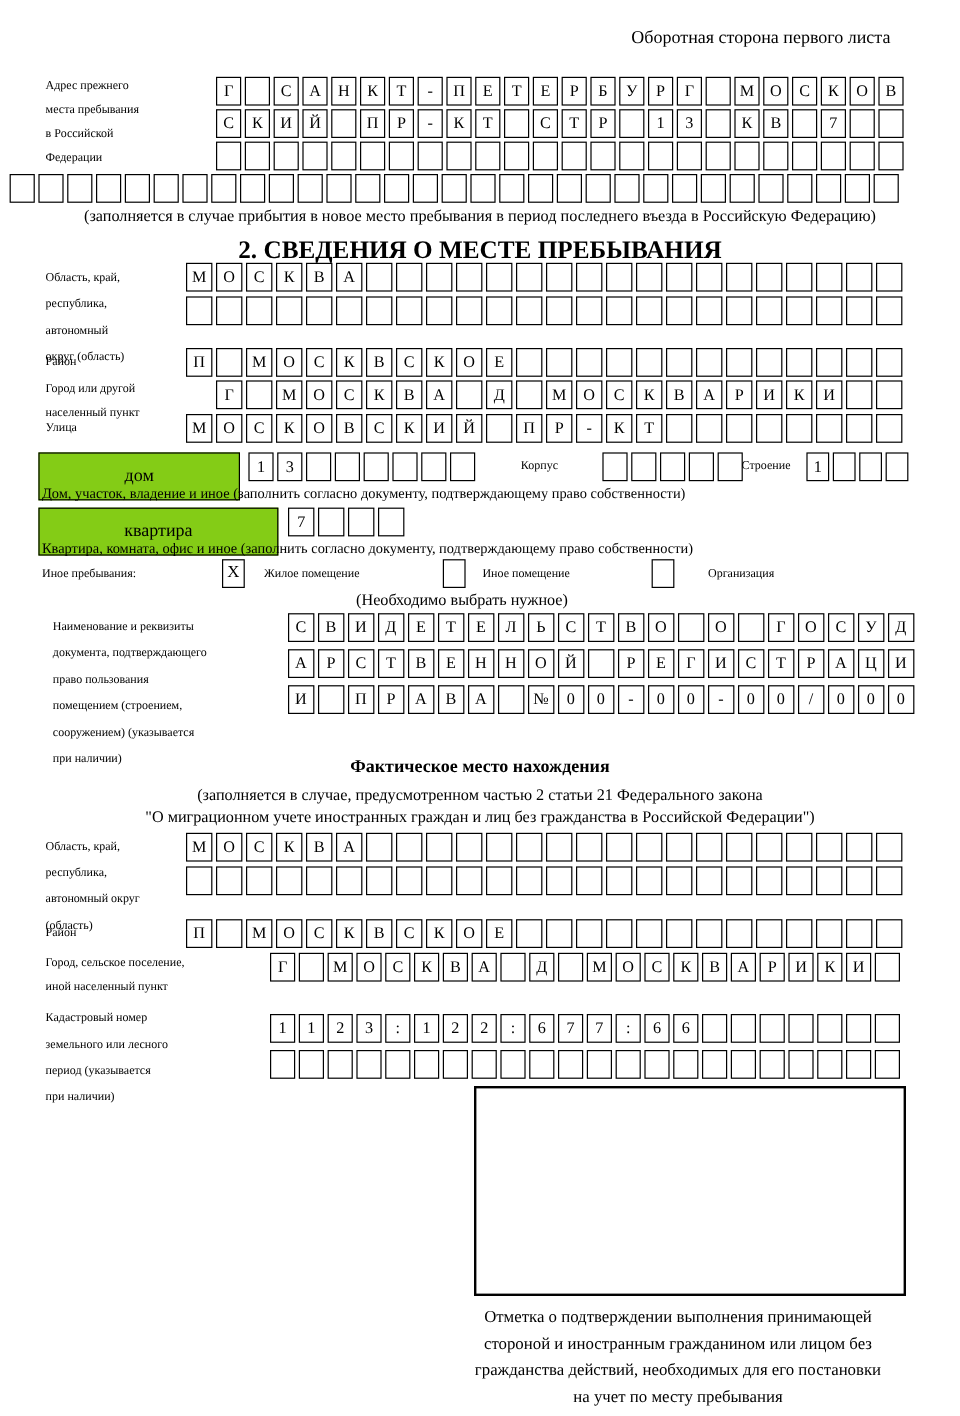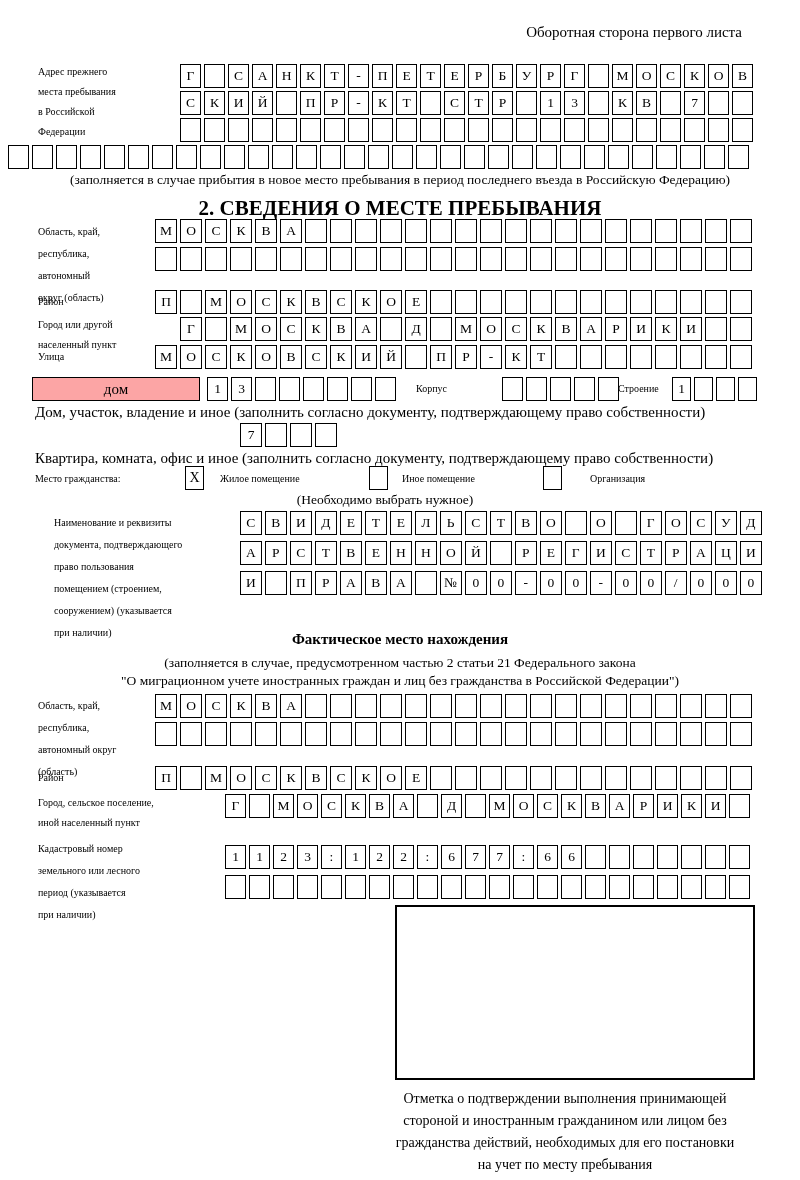--- a/index.html
+++ b/index.html
@@ -13,28 +13,28 @@
   .cells{position:absolute;display:flex;column-gap:3px;}
   .cells .cell{
     flex:0 0 auto;width:21px;height:24px;border:1.6px solid #000;box-sizing:border-box;
     display:flex;align-items:center;justify-content:center;
     font-size:13.5px;background:#fff;
   }
   .p25 .cell{width:22px;}
   .p245{column-gap:3.5px;} .p245 .cell{width:21.5px;}
   .p22 .cell{width:19px;}
   .widebox{
-    position:absolute;border:1.6px solid #000;box-sizing:border-box;height:24px;
-    display:flex;align-items:center;justify-content:center;font-size:15px;background:#fca5a5;
+    position:absolute;border:1.6px solid #000;box-sizing:border-box;height:40px;
+    display:flex;align-items:center;justify-content:center;font-size:15px;background:#84cc16;
   }
   .checkbox{
     position:absolute;border:1.6px solid #000;box-sizing:border-box;width:19px;height:24px;
     display:flex;align-items:center;justify-content:center;font-size:14px;background:#fff;
   }
-  .caption{position:absolute;font-size:15px;white-space:nowrap;}
+  .caption{position:absolute;font-size:12px;white-space:nowrap;}
   .centered{left:0;right:0;text-align:center;}
   .title{position:absolute;font-weight:bold;font-size:21px;}
   .note{position:absolute;font-size:13.5px;}
   .stampbox{position:absolute;border:2px solid #000;box-sizing:border-box;background:#fff;}
   .stampcap{position:absolute;font-size:14px;line-height:22px;text-align:center;}
 </style>
 </head>
 <body>
 
 <div id="page">
@@ -311,55 +311,56 @@
   <div class="cells" style="left:207px;top:377px;">
       <span class="cell">1</span>
       <span class="cell">3</span>
       <span class="cell"></span>
       <span class="cell"></span>
       <span class="cell"></span>
       <span class="cell"></span>
       <span class="cell"></span>
       <span class="cell"></span>
     </div>
-  <div class="lbl" style="left:416px;top:379px;">Корпус</div>
+  <div class="lbl" style="left:434px;top:379px;">Корпус</div>
   <div class="cells" style="left:502px;top:377px;">
       <span class="cell"></span>
       <span class="cell"></span>
       <span class="cell"></span>
       <span class="cell"></span>
       <span class="cell"></span>
     </div>
   <div class="lbl" style="left:618px;top:379px;">Строение</div>
   <div class="cells p22" style="left:672px;top:377px;">
       <span class="cell">1</span>
       <span class="cell"></span>
       <span class="cell"></span>
       <span class="cell"></span>
     </div>
   <div class="caption" style="left:35px;top:404px;">Дом, участок, владение и иное (заполнить согласно документу, подтверждающему право собственности)</div>
 
+  <div class="widebox" style="left:32px;top:423px;width:200px;">квартира</div>
   <div class="cells p25" style="left:240px;top:423px;">
       <span class="cell">7</span>
       <span class="cell"></span>
       <span class="cell"></span>
       <span class="cell"></span>
     </div>
   <div class="caption" style="left:35px;top:450px;">Квартира, комната, офис и иное (заполнить согласно документу, подтверждающему право собственности)</div>
 
-  <div class="lbl" style="left:35px;top:469px;">Место гражданства:</div>
+  <div class="lbl" style="left:35px;top:469px;">Иное пребывания:</div>
   <div class="checkbox" style="left:185px;top:466px;">X</div>
   <div class="lbl" style="left:220px;top:469px;">Жилое помещение</div>
   <div class="checkbox" style="left:369px;top:466px;"></div>
   <div class="lbl" style="left:402px;top:469px;">Иное помещение</div>
   <div class="checkbox" style="left:543px;top:466px;"></div>
   <div class="lbl" style="left:590px;top:469px;">Организация</div>
   <div class="note" style="left:165px;top:492px;width:440px;text-align:center;">(Необходимо выбрать нужное)</div>
 
-  <div class="lbl lh22" style="left:54px;top:512px;">
+  <div class="lbl lh22" style="left:44px;top:512px;">
     <span class="line">Наименование и реквизиты</span>
     <span class="line">документа, подтверждающего</span>
     <span class="line">право пользования</span>
     <span class="line">помещением (строением,</span>
     <span class="line">сооружением) (указывается</span>
     <span class="line">при наличии)</span>
   </div>
   <div class="cells p245" style="left:240px;top:511px;">
       <span class="cell">С</span>
       <span class="cell">В</span>

